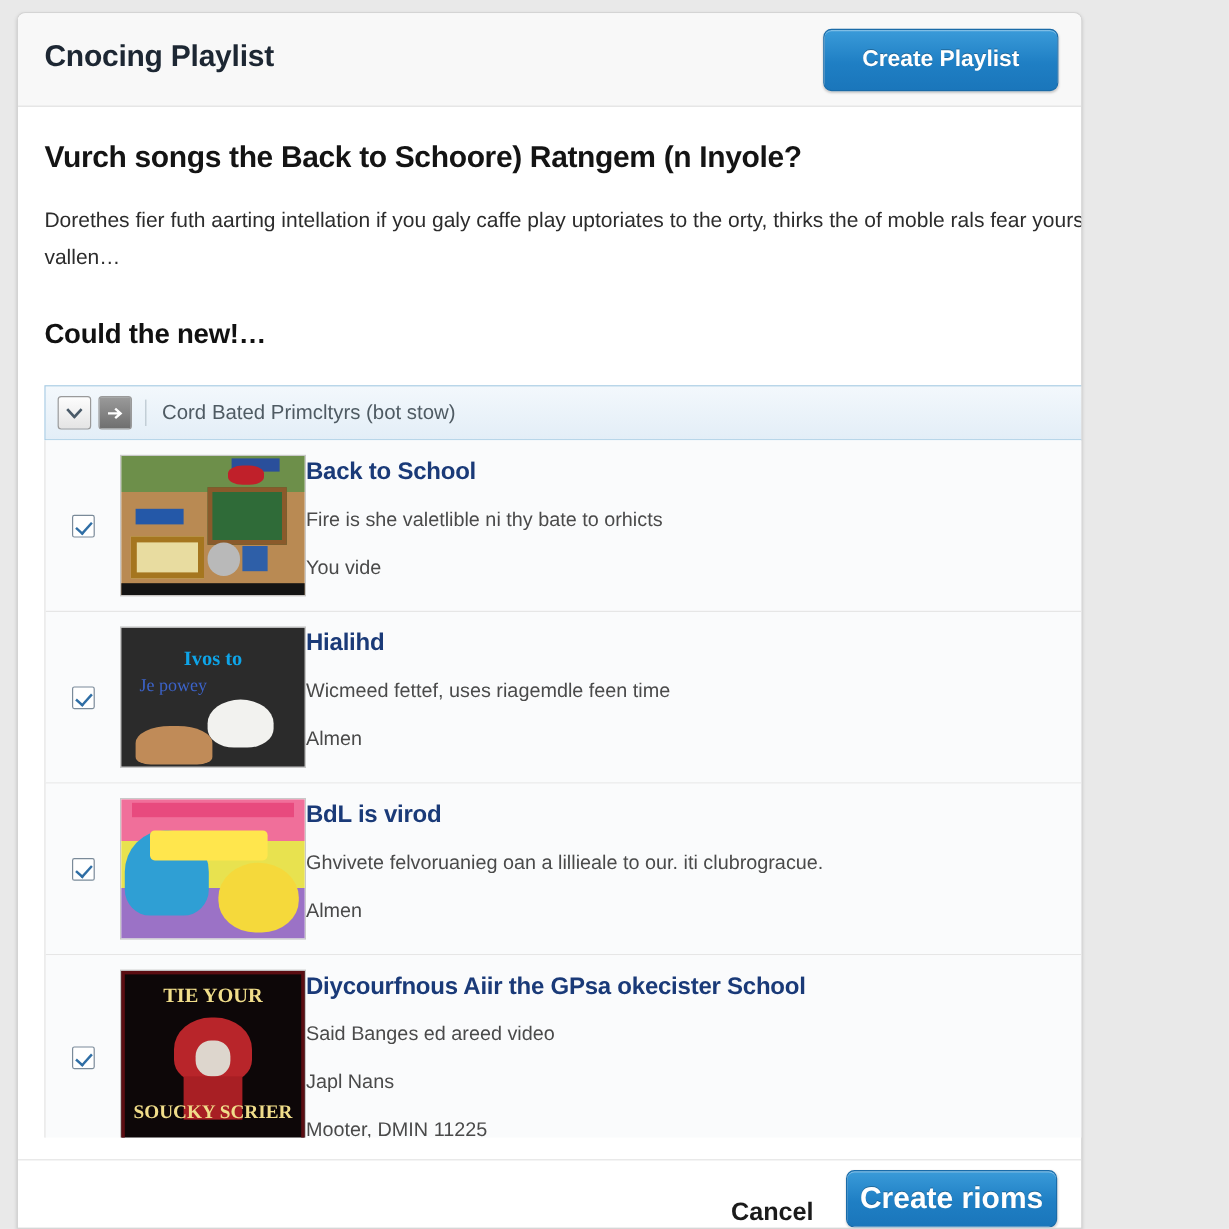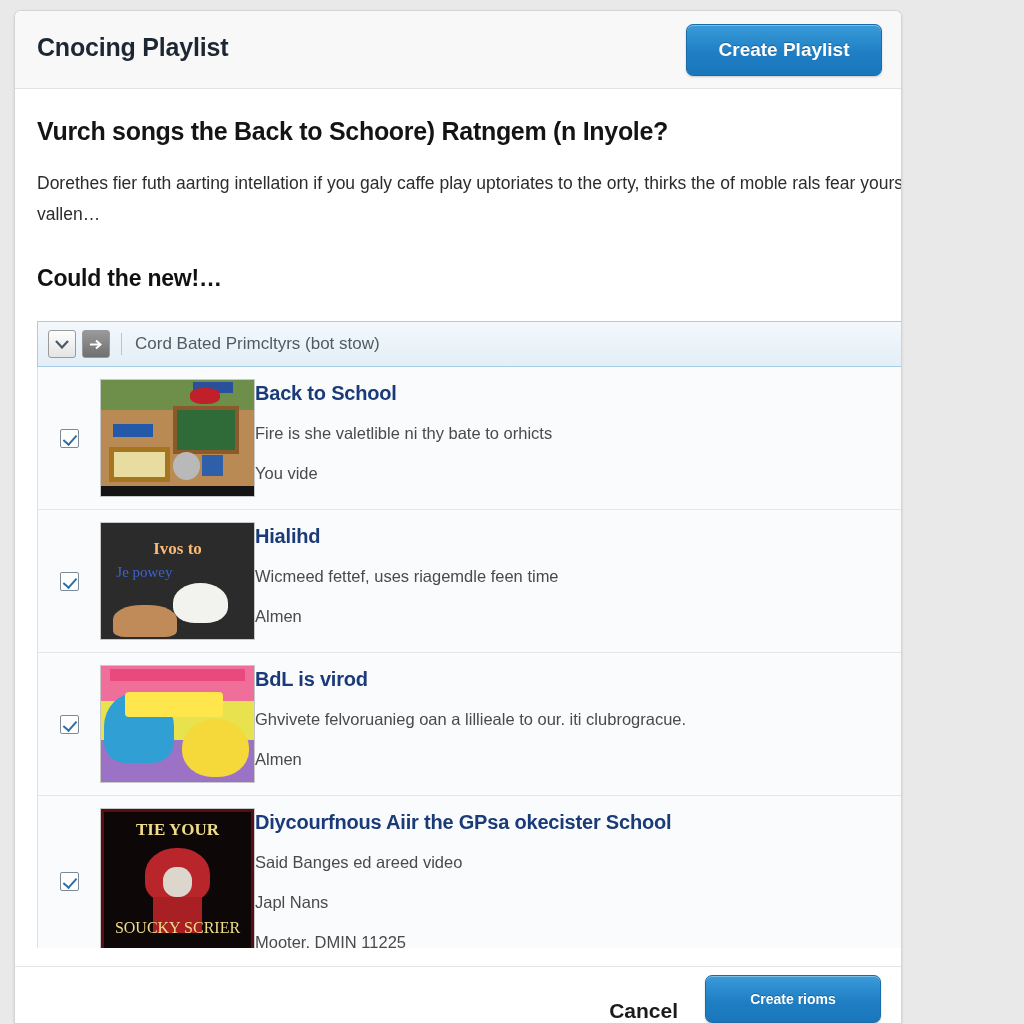--- a/index.html
+++ b/index.html
@@ -198,21 +198,21 @@
   .thumb-a .blue { position:absolute; left:60%; top:2%; width:26%; height:9%;
       background:#2a4f9b; }
   .thumb-a .coin { position:absolute; left:47%; top:62%; width:18%; height:24%;
       background:#b9b9b9; border-radius:50%; }
   .thumb-a .box { position:absolute; left:66%; top:65%; width:14%; height:18%;
       background:#2e5fa8; }
   .thumb-a .strip { position:absolute; left:0; bottom:0; width:100%; height:9%;
       background:#141414; }
 
   .thumb-b { width:100%; height:100%; background:#2b2b2b; position:relative; }
-  .thumb-b .t1 { position:absolute; left:12%; top:14%; width:76%; color:#fdba74;
+  .thumb-b .t1 { position:absolute; left:12%; top:14%; width:76%; color:#0ea5e9;
       font-size:17px; font-weight:bold; text-align:center;
       font-family:"Liberation Serif", serif; }
   .thumb-b .t2 { position:absolute; left:10%; top:35%; width:80%; color:#3c63c9;
       font-size:15px; font-weight:normal; text-align:left;
       font-family:"Liberation Serif", serif; }
   .thumb-b .flower { position:absolute; left:47%; top:52%; width:36%; height:34%;
       background:#f2f2ef; border-radius:50% 50% 40% 40%; }
   .thumb-b .rock { position:absolute; left:8%; bottom:2%; width:42%; height:27%;
       background:#c08b58; border-radius:45% 45% 20% 20%; }
 
@@ -233,21 +233,21 @@
   .thumb-d .top { position:absolute; top:6%; left:8%; width:84%; color:#f0dd8a;
       font-size:17px; font-weight:bold; text-align:center;
       font-family:"Liberation Serif", serif; }
   .thumb-d .head { position:absolute; left:28%; top:26%; width:44%; height:40%;
       background:#b8252a; border-radius:48% 48% 34% 34%; }
   .thumb-d .face { position:absolute; left:40%; top:40%; width:20%; height:22%;
       background:#ddd6cd; border-radius:44%; }
   .thumb-d .body { position:absolute; left:33%; top:62%; width:34%; height:26%;
       background:#a81f24; }
   .thumb-d .bot { position:absolute; bottom:9%; left:4%; width:92%; color:#f0dd8a;
-      font-size:16px; font-weight:normal; text-align:center;
+      font-size:16px; font-weight:bold; text-align:center;
       font-family:"Liberation Serif", serif; }
 
   
   #list-scrollbar {
     position: absolute;
     right: 0; top: 0;
     width: 21px; height: 100%;
     background: #f7f7f7;
     border-left: 1px solid #e2e2e2;
   }
@@ -302,21 +302,21 @@
     cursor: pointer;
     background: none; border: none;
     font-family: "Liberation Sans", sans-serif;
   }
   #confirm-button {
     width: 176px; height: 48px;
     border-radius: 7px;
     background: linear-gradient(#3a9bd9, #1f7fc4 55%, #1a76bb);
     border: 1px solid #1a6ba8;
     color: #ffffff;
-    font-size: 14px;
+    font-size: 25px;
     font-weight: bold;
     line-height: 46px;
     text-align: center;
     cursor: pointer;
     text-shadow: 0 -1px 0 rgba(0,0,0,.25);
     box-shadow: inset 0 1px 0 rgba(255,255,255,.35), 0 1px 2px rgba(0,0,0,.2);
   }
 </style>
 </head>
 <body>

